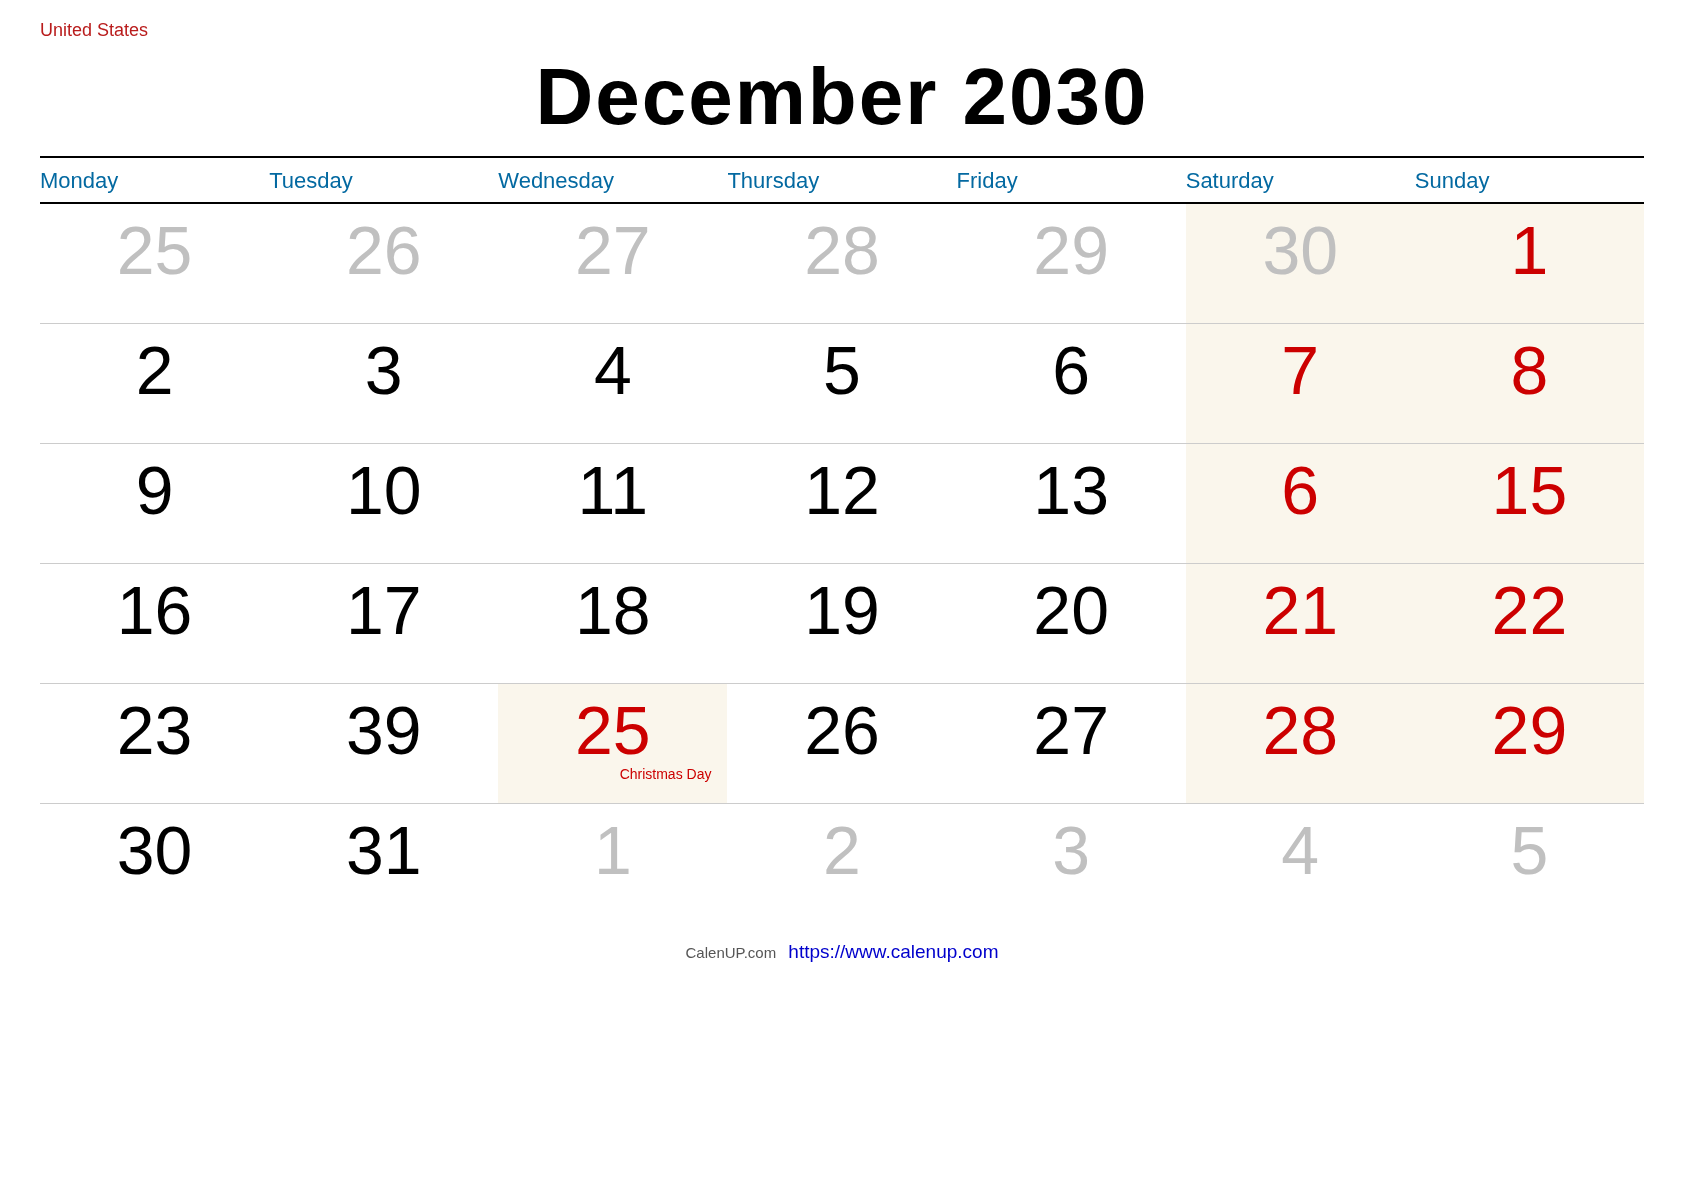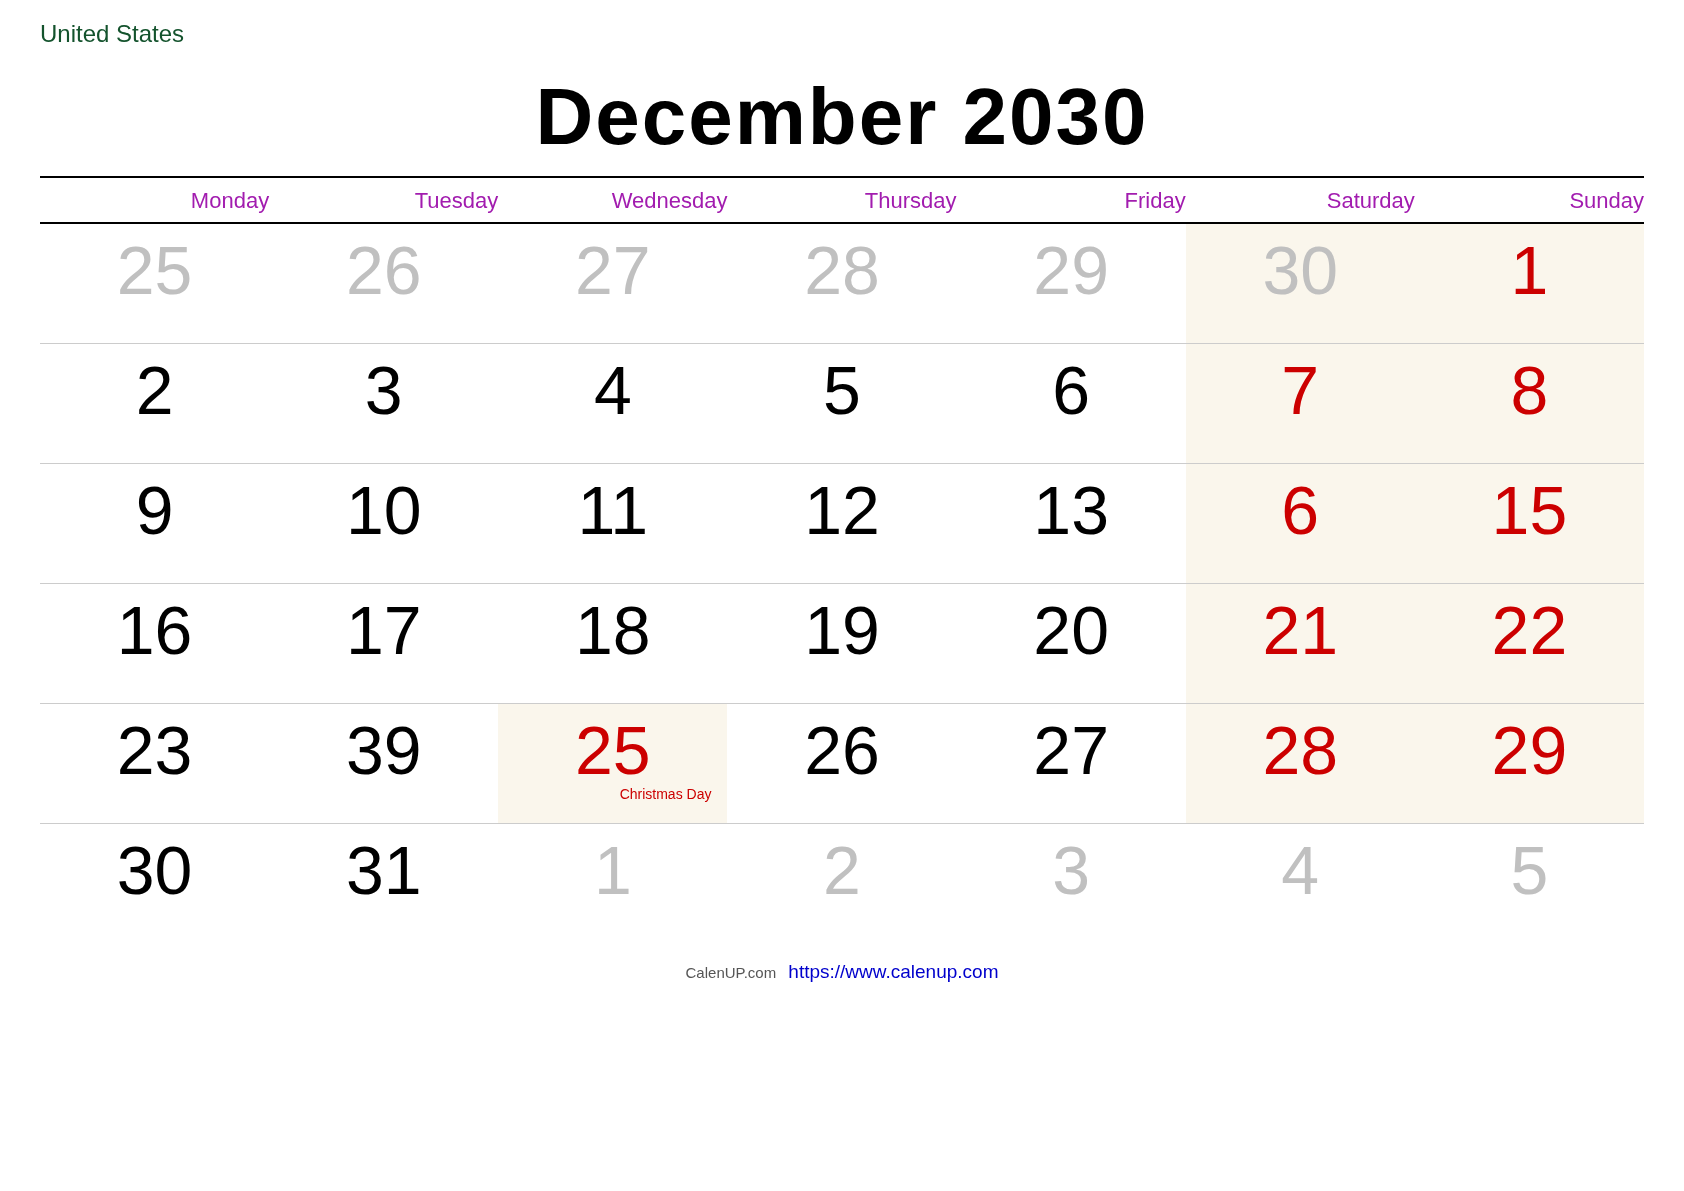--- a/index.html
+++ b/index.html
@@ -4,45 +4,45 @@
   <style>
     * { margin: 0; padding: 0; box-sizing: border-box; }
     body {
       background: #fff;
       font-family: Arial, Helvetica, sans-serif;
       width: 1684px;
       min-height: 1191px;
       padding: 20px 40px;
     }
     .country-label {
-      font-size: 24px;
-      color: #14532d;
-      margin-bottom: 23px;
+      font-size: 18px;
+      color: #b91c1c;
+      margin-bottom: 10px;
     }
     .month-title {
       text-align: center;
       font-size: 80px;
       font-weight: 900;
       color: #000;
       margin-bottom: 13px;
       letter-spacing: 2px;
     }
     .calendar-table {
       width: 100%;
       border-collapse: collapse;
       table-layout: fixed;
     }
     .calendar-table thead th {
       font-size: 22px;
       font-weight: 400;
-      text-align: right;
+      text-align: left;
       padding: 10px 0 8px 0;
       border-top: 2.5px solid #000;
       border-bottom: 2.5px solid #000;
-      color: #a21caf;
+      color: #0369a1;
     }
     .calendar-table tbody td {
       border-top: 1.5px solid #ccc;
       vertical-align: top;
       padding: 12px 16px;
       height: 120px;
     }
     .day-number {
       font-size: 68px;
       font-weight: 400;

